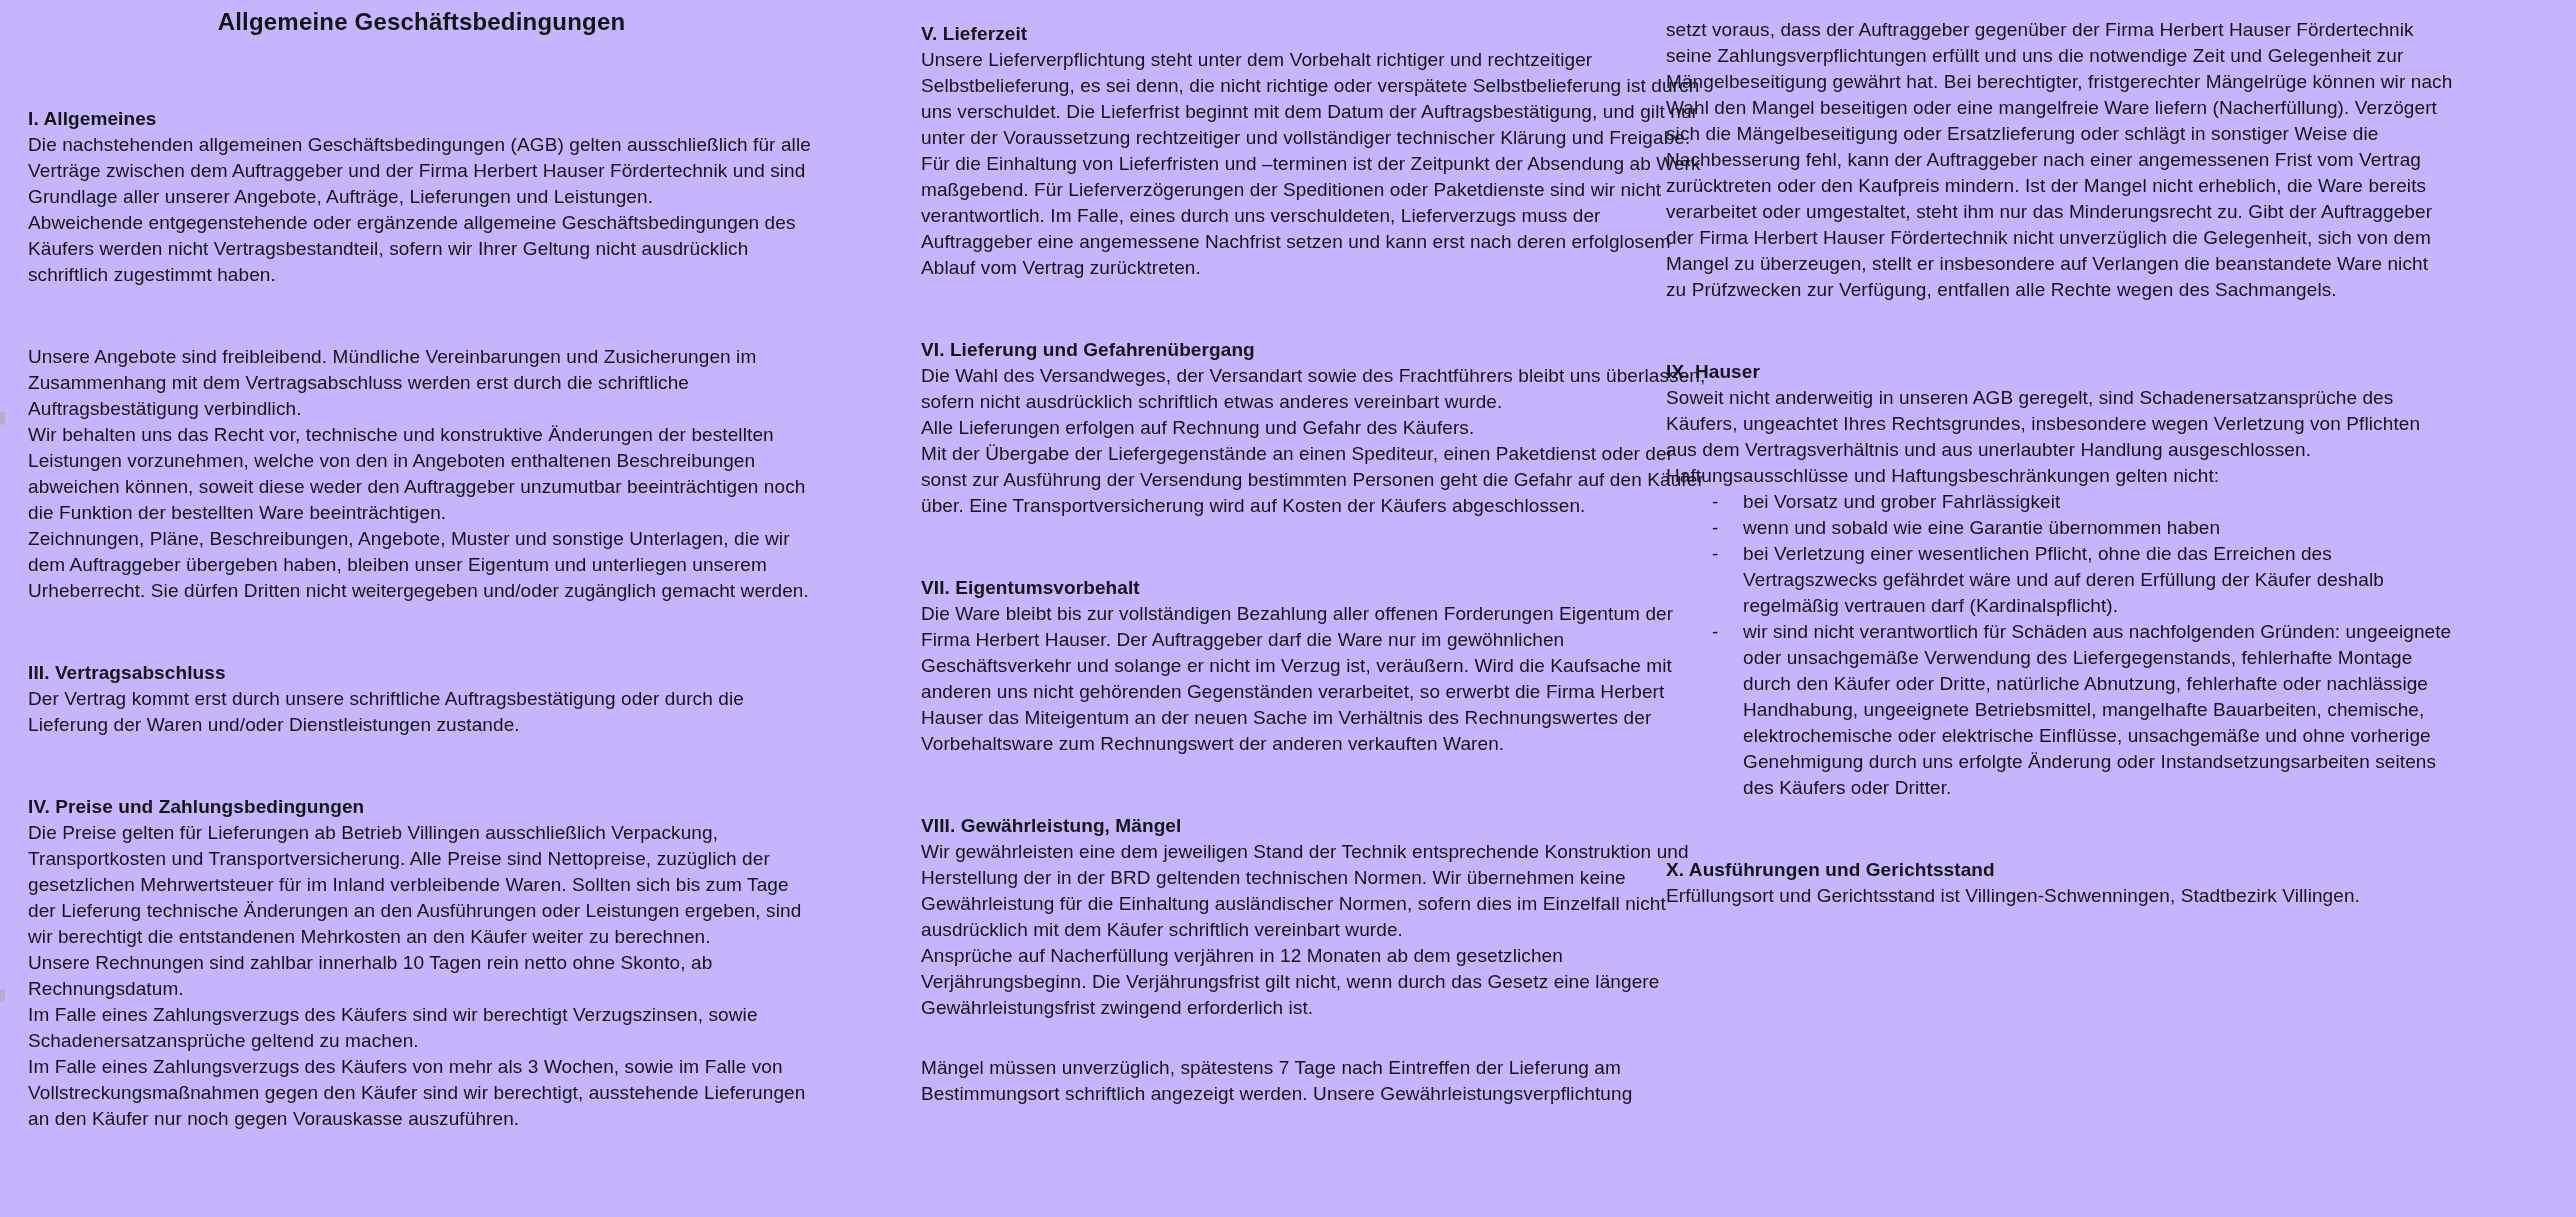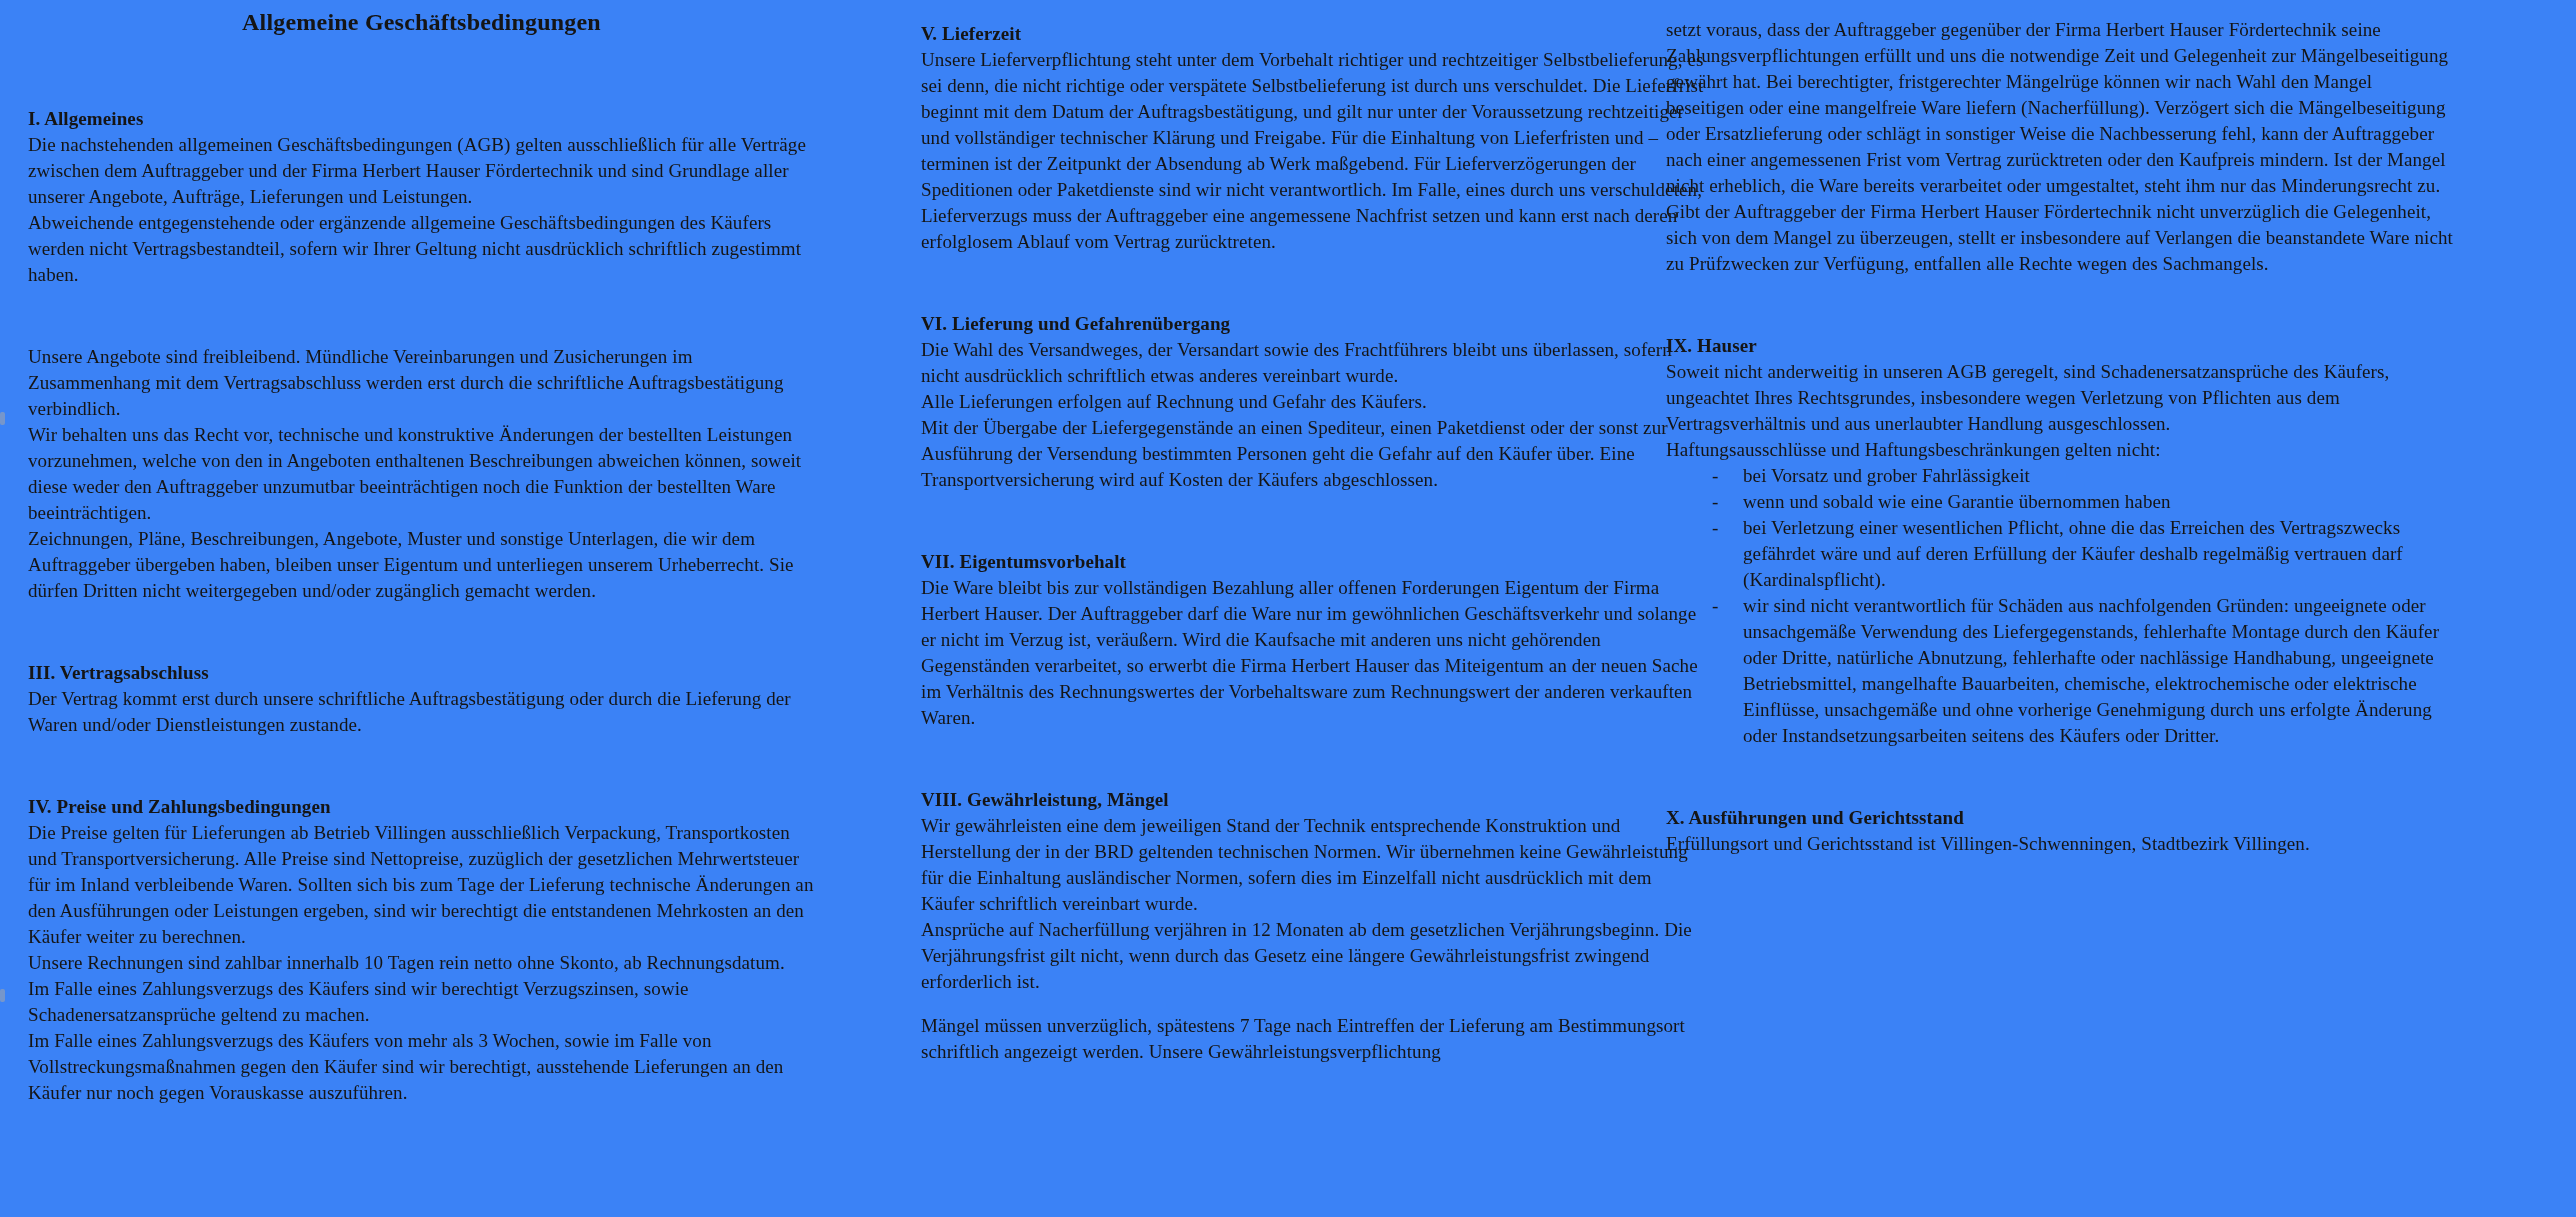--- a/index.html
+++ b/index.html
@@ -4,23 +4,23 @@
 <style>
   html, body {
     margin: 0;
     padding: 0;
     background: #ffffff;
   }
   #page {
     position: relative;
     width: 2576px;
     height: 1217px;
-    background: #3b82f6;
+    background: #c4b5fd;
     overflow: hidden;
-    font-family: Liberation Serif, serif;
+    font-family: Liberation Sans, sans-serif;
     color: #151515;
   }
   .col {
     position: absolute;
     top: 0;
     width: 787px;
     font-size: 19px;
     line-height: 26px;
     letter-spacing: 0.1px;
   }
@@ -43,21 +43,21 @@
 
   h2.sec-heading {
     font-size: 19px;
     line-height: 26px;
     font-weight: bold;
     margin: 0;
   }
   p.para {
     margin: 0;
   }
-  p.para.gap-before { margin-top: 18px; }
+  p.para.gap-before { margin-top: 34px; }
 
   .bullet {
     position: relative;
     padding-left: 77px;
     margin: 0;
   }
   .bullet::before {
     content: "-";
     position: absolute;
     left: 46px;

